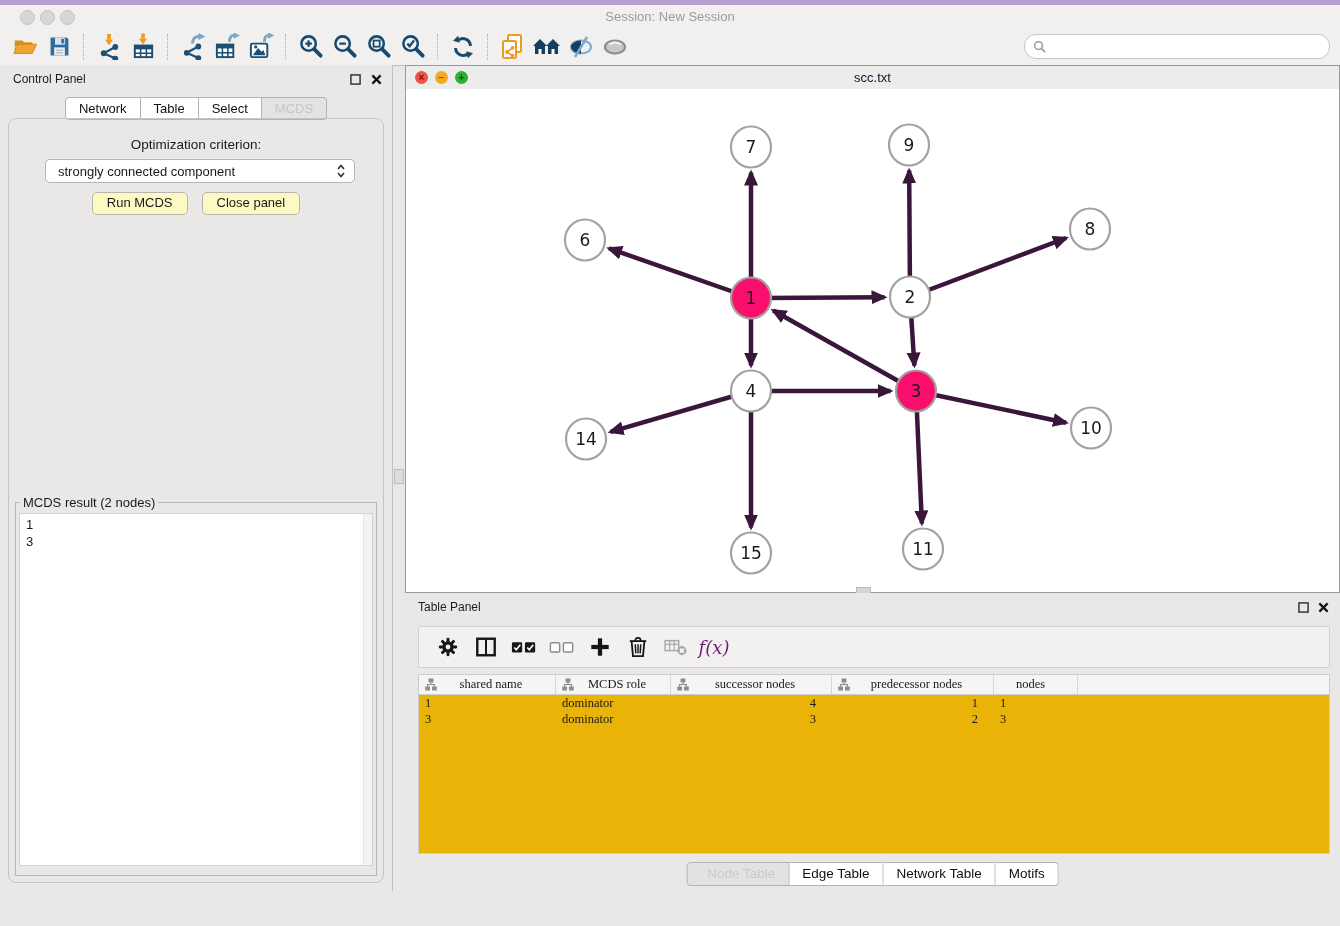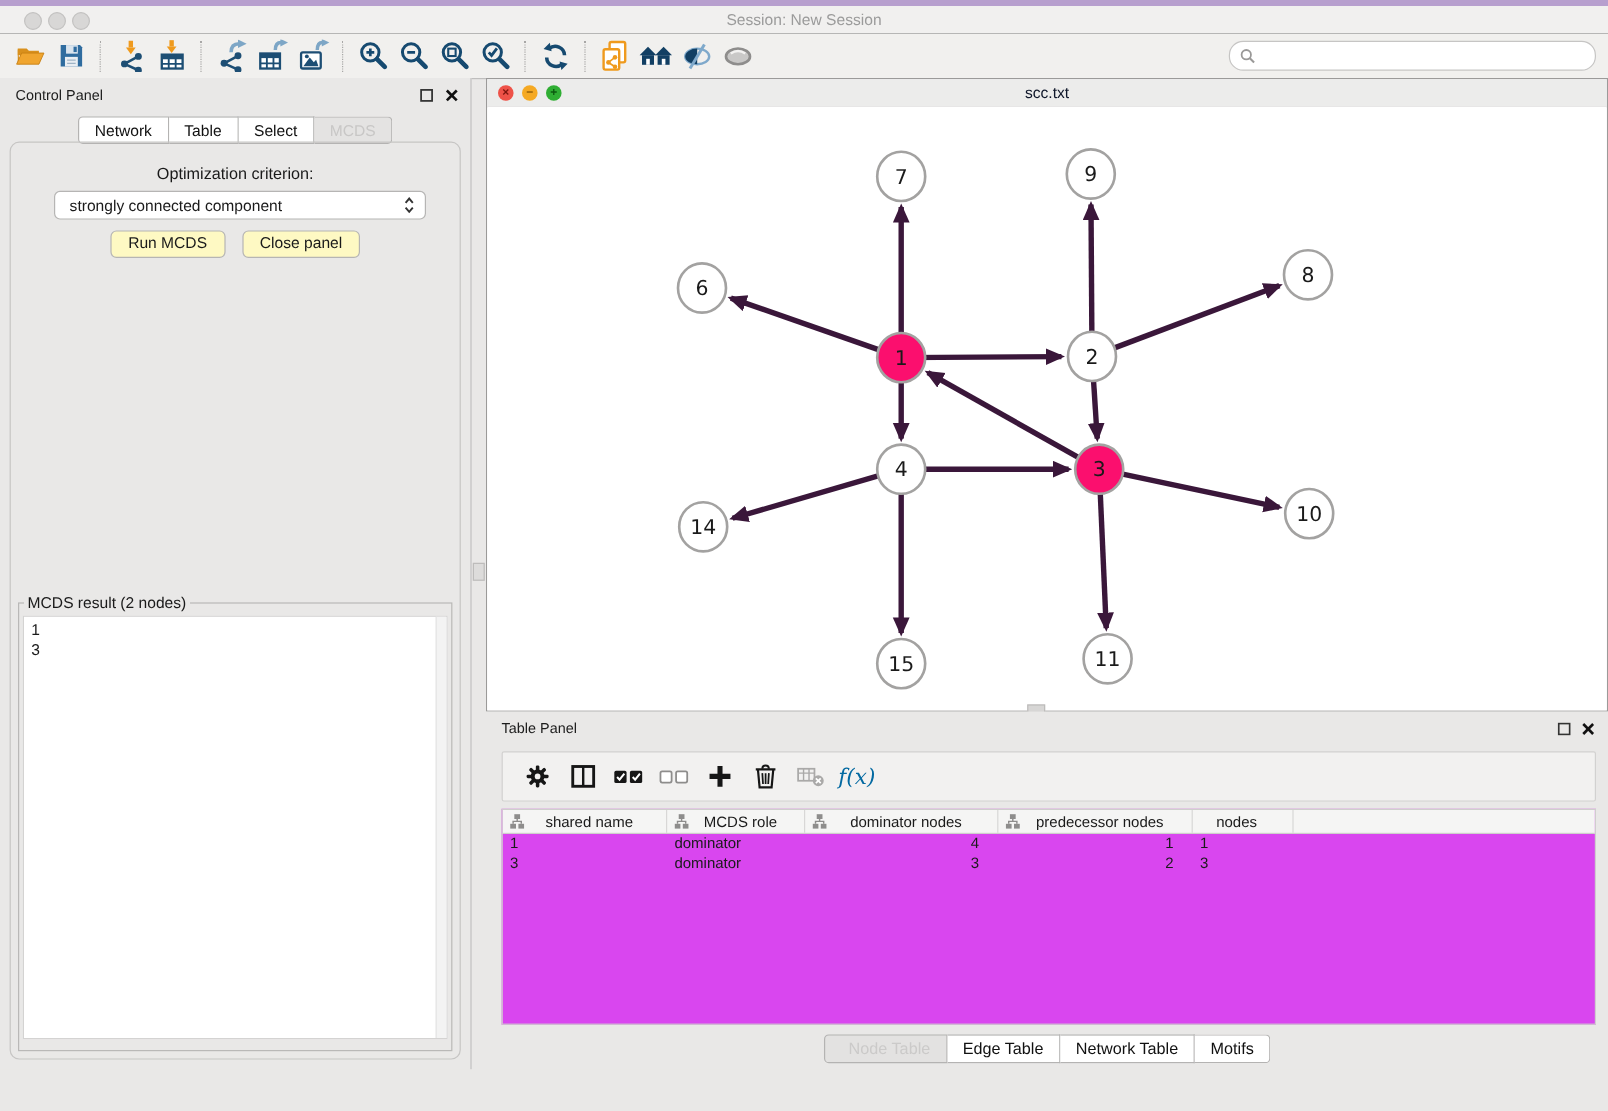--- a/index.html
+++ b/index.html
@@ -62,21 +62,21 @@
           align-items:center;justify-content:center;font-size:10px;font-weight:bold;line-height:1;}
   .net-title{position:absolute;left:0;right:0;top:4px;text-align:center;font-size:13px;color:#0f172a;}
   .net-canvas{position:absolute;left:0;top:23px;right:0;bottom:0;background:#fff;}
   .net-canvas svg{position:absolute;left:0;top:0;}
 
   
   .tpanel{position:absolute;left:405px;top:593px;right:0;height:298px;background:#e9e8e7;}
   .tp-toolbar{position:absolute;left:13px;right:10px;top:33px;height:40px;background:#f2f1f0;
               border:1px solid #d2d1d0;border-radius:2px;display:flex;align-items:center;padding-left:10px;}
   .tp-ico{width:38px;height:32px;display:flex;align-items:center;justify-content:center;flex:0 0 auto;}
-  .datatable{position:absolute;left:13px;right:10px;top:81px;height:178px;background:#d946ef;border:1px solid #cfcecd;}
+  .datatable{position:absolute;left:13px;right:10px;top:81px;height:178px;background:#eab308;border:1px solid #cfcecd;font-family:Liberation Serif, serif;}
   .thead{display:flex;height:19px;background:#f5f5f4;border-bottom:1px solid #cfcecd;}
   .th{display:flex;align-items:center;border-right:1px solid #d8d7d6;font-size:12.5px;box-sizing:border-box;}
   .th .hicon{margin-left:6px;flex:0 0 auto;}
   .th .hlabel{flex:1;text-align:center;padding-right:10px;}
   .trow{display:flex;height:16px;font-size:12.5px;}
   .td{box-sizing:border-box;padding:0 6px;line-height:16px;white-space:nowrap;overflow:hidden;}
   .td.r{text-align:right;padding-right:16px;}
   .bottom-tabs{position:absolute;left:50%;transform:translateX(-50%);top:269px;display:flex;}
   .btab{height:22px;line-height:22px;padding:0 13px;font-size:13.5px;background:#fff;
         border:1px solid #b4b3b2;border-left:none;color:#111;}
@@ -467,21 +467,21 @@
         <svg width="24" height="20" viewBox="0 0 26 22">
           <rect x="1" y="4" width="15" height="11" fill="none" stroke="#aaa9a8" stroke-width="1.6"></rect>
           <line x1="6" y1="4" x2="6" y2="15" stroke="#aaa9a8" stroke-width="1.3"></line>
           <line x1="11" y1="4" x2="11" y2="15" stroke="#aaa9a8" stroke-width="1.3"></line>
           <line x1="1" y1="8" x2="16" y2="8" stroke="#aaa9a8" stroke-width="1.3"></line>
           <circle cx="19.5" cy="15" r="5" fill="#aaa9a8"></circle>
           <line x1="17.3" y1="12.8" x2="21.7" y2="17.2" stroke="#fff" stroke-width="1.6"></line>
           <line x1="21.7" y1="12.8" x2="17.3" y2="17.2" stroke="#fff" stroke-width="1.6"></line>
         </svg>
       </div>
-      <div class="tp-ico" style="font-family:'DejaVu Serif',serif;font-style:italic;font-size:18px;color:#0369a1;">f(x)</div>
+      <div class="tp-ico" style="font-family:'DejaVu Serif',serif;font-style:italic;font-size:18px;color:#701a75;">f(x)</div>
     </div>
 
     <div class="datatable">
       <div class="thead">
         <div class="th" style="width:137px">
           <svg class="hicon" width="12" height="13" viewBox="0 0 12 13">
               <g fill="#8e8d8c">
                 <rect x="3.6" y="0.5" width="4.8" height="4"></rect>
                 <rect x="0.2" y="8.5" width="4.8" height="4"></rect>
                 <rect x="7" y="8.5" width="4.8" height="4"></rect>
@@ -503,21 +503,21 @@
         </div>
         <div class="th" style="width:161px">
           <svg class="hicon" width="12" height="13" viewBox="0 0 12 13">
               <g fill="#8e8d8c">
                 <rect x="3.6" y="0.5" width="4.8" height="4"></rect>
                 <rect x="0.2" y="8.5" width="4.8" height="4"></rect>
                 <rect x="7" y="8.5" width="4.8" height="4"></rect>
               </g>
               <path d="M6 4.5 V6.5 M2.6 8.5 V6.5 H9.4 V8.5" fill="none" stroke="#8e8d8c" stroke-width="1.2"></path>
             </svg>
-          <span class="hlabel">dominator nodes</span>
+          <span class="hlabel">successor nodes</span>
         </div>
         <div class="th" style="width:162px">
           <svg class="hicon" width="12" height="13" viewBox="0 0 12 13">
               <g fill="#8e8d8c">
                 <rect x="3.6" y="0.5" width="4.8" height="4"></rect>
                 <rect x="0.2" y="8.5" width="4.8" height="4"></rect>
                 <rect x="7" y="8.5" width="4.8" height="4"></rect>
               </g>
               <path d="M6 4.5 V6.5 M2.6 8.5 V6.5 H9.4 V8.5" fill="none" stroke="#8e8d8c" stroke-width="1.2"></path>
             </svg>

